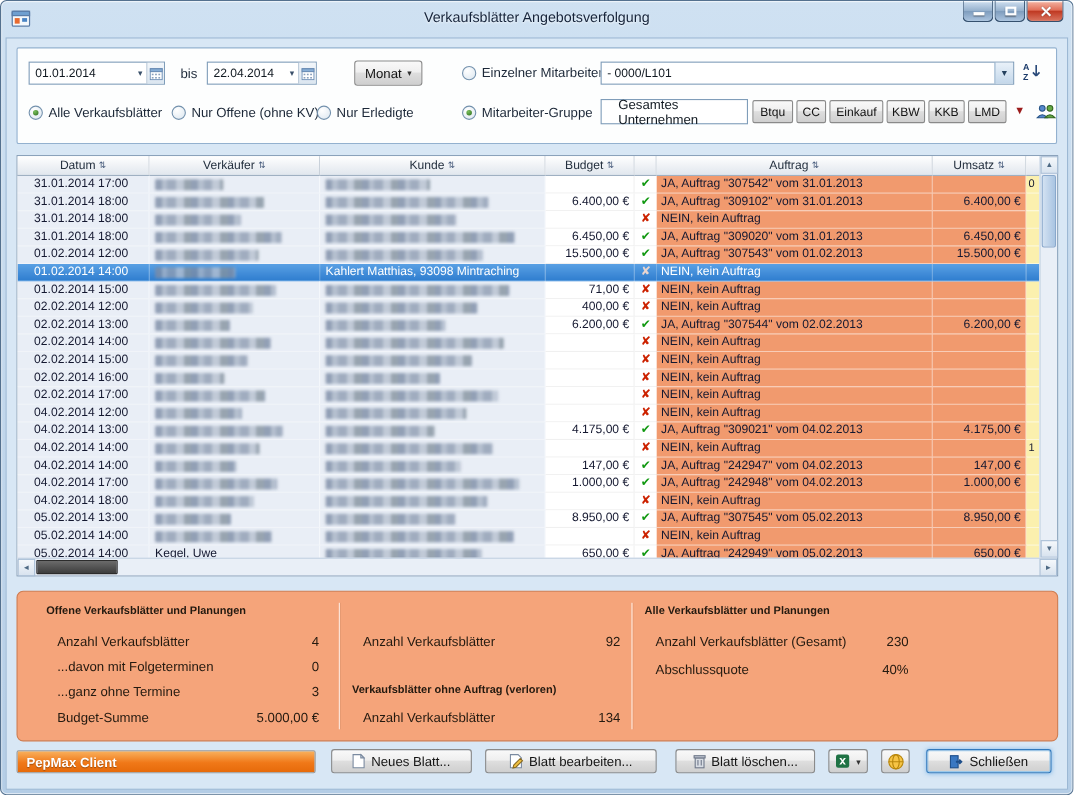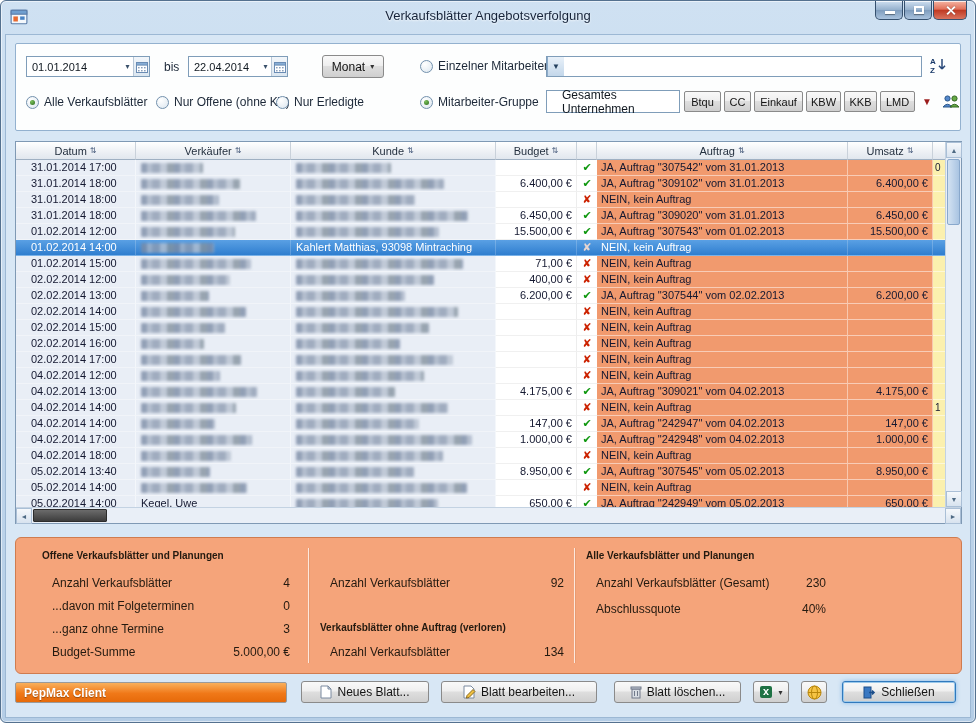--- a/index.html
+++ b/index.html
@@ -156,30 +156,31 @@
     </button>
 
     <label class="radio" style="left:10px;top:51px;">
       <span class="rb checked"></span>
       <span>Alle Verkaufsblätter</span>
     </label>
     <label class="radio" style="left:140px;top:51px;">
       <span class="rb"></span>
       <span>Nur Offene (ohne KV)</span>
     </label>
-    <label class="radio" style="left:260px;top:51px;">
+    <label class="radio" style="left:272px;top:51px;">
       <span class="rb"></span>
       <span>Nur Erledigte</span>
     </label>
 
     <label class="radio" style="left:404px;top:15px;">
       <span class="rb"></span>
       <span>Einzelner Mitarbeiter</span>
     </label>
     <div class="combo" style="left:530px;top:12px;width:376px;">
+      <span class="comboval">- 0000/L101</span>
       <span class="combobtn">▼</span>
     </div>
     <span class="iconbox" style="left:913px;top:12px;">
       <svg width="18" height="18" viewBox="0 0 18 18">
         <text x="1" y="8" font-size="8" fill="#1a3a6a" font-weight="bold">A</text>
         <text x="1" y="17" font-size="8" fill="#1a3a6a" font-weight="bold">Z</text>
         <path d="M13 3 v10 m0 0 l-3 -3.2 m3 3.2 l3 -3.2" stroke="#2a4a7a" fill="none" stroke-width="1.5"></path>
       </svg>
     </span>
 
@@ -509,21 +510,21 @@
           <div class="cell c-kunde">
             <div class="smudge" style="width: 147px;"></div>
           </div>
           <div class="cell c-budget"></div>
           <div class="cell c-mark"><span class="lost">✘</span></div>
           <div class="cell c-auftrag">NEIN, kein Auftrag</div>
           <div class="cell c-umsatz"></div>
           <div class="cell c-edge"></div>
         </div>
         <div class="trow">
-          <div class="cell c-datum">05.02.2014 13:40</div>
+          <div class="cell c-datum">05.02.2014 13:00</div>
           <div class="cell c-verk">
             <div class="smudge" style="width: 69px;"></div>
           </div>
           <div class="cell c-kunde">
             <div class="smudge" style="width: 118px;"></div>
           </div>
           <div class="cell c-budget">8.950,00 €</div>
           <div class="cell c-mark"><span class="won">✔</span></div>
           <div class="cell c-auftrag">JA, Auftrag "307545" vom 05.02.2013</div>
           <div class="cell c-umsatz">8.950,00 €</div>

